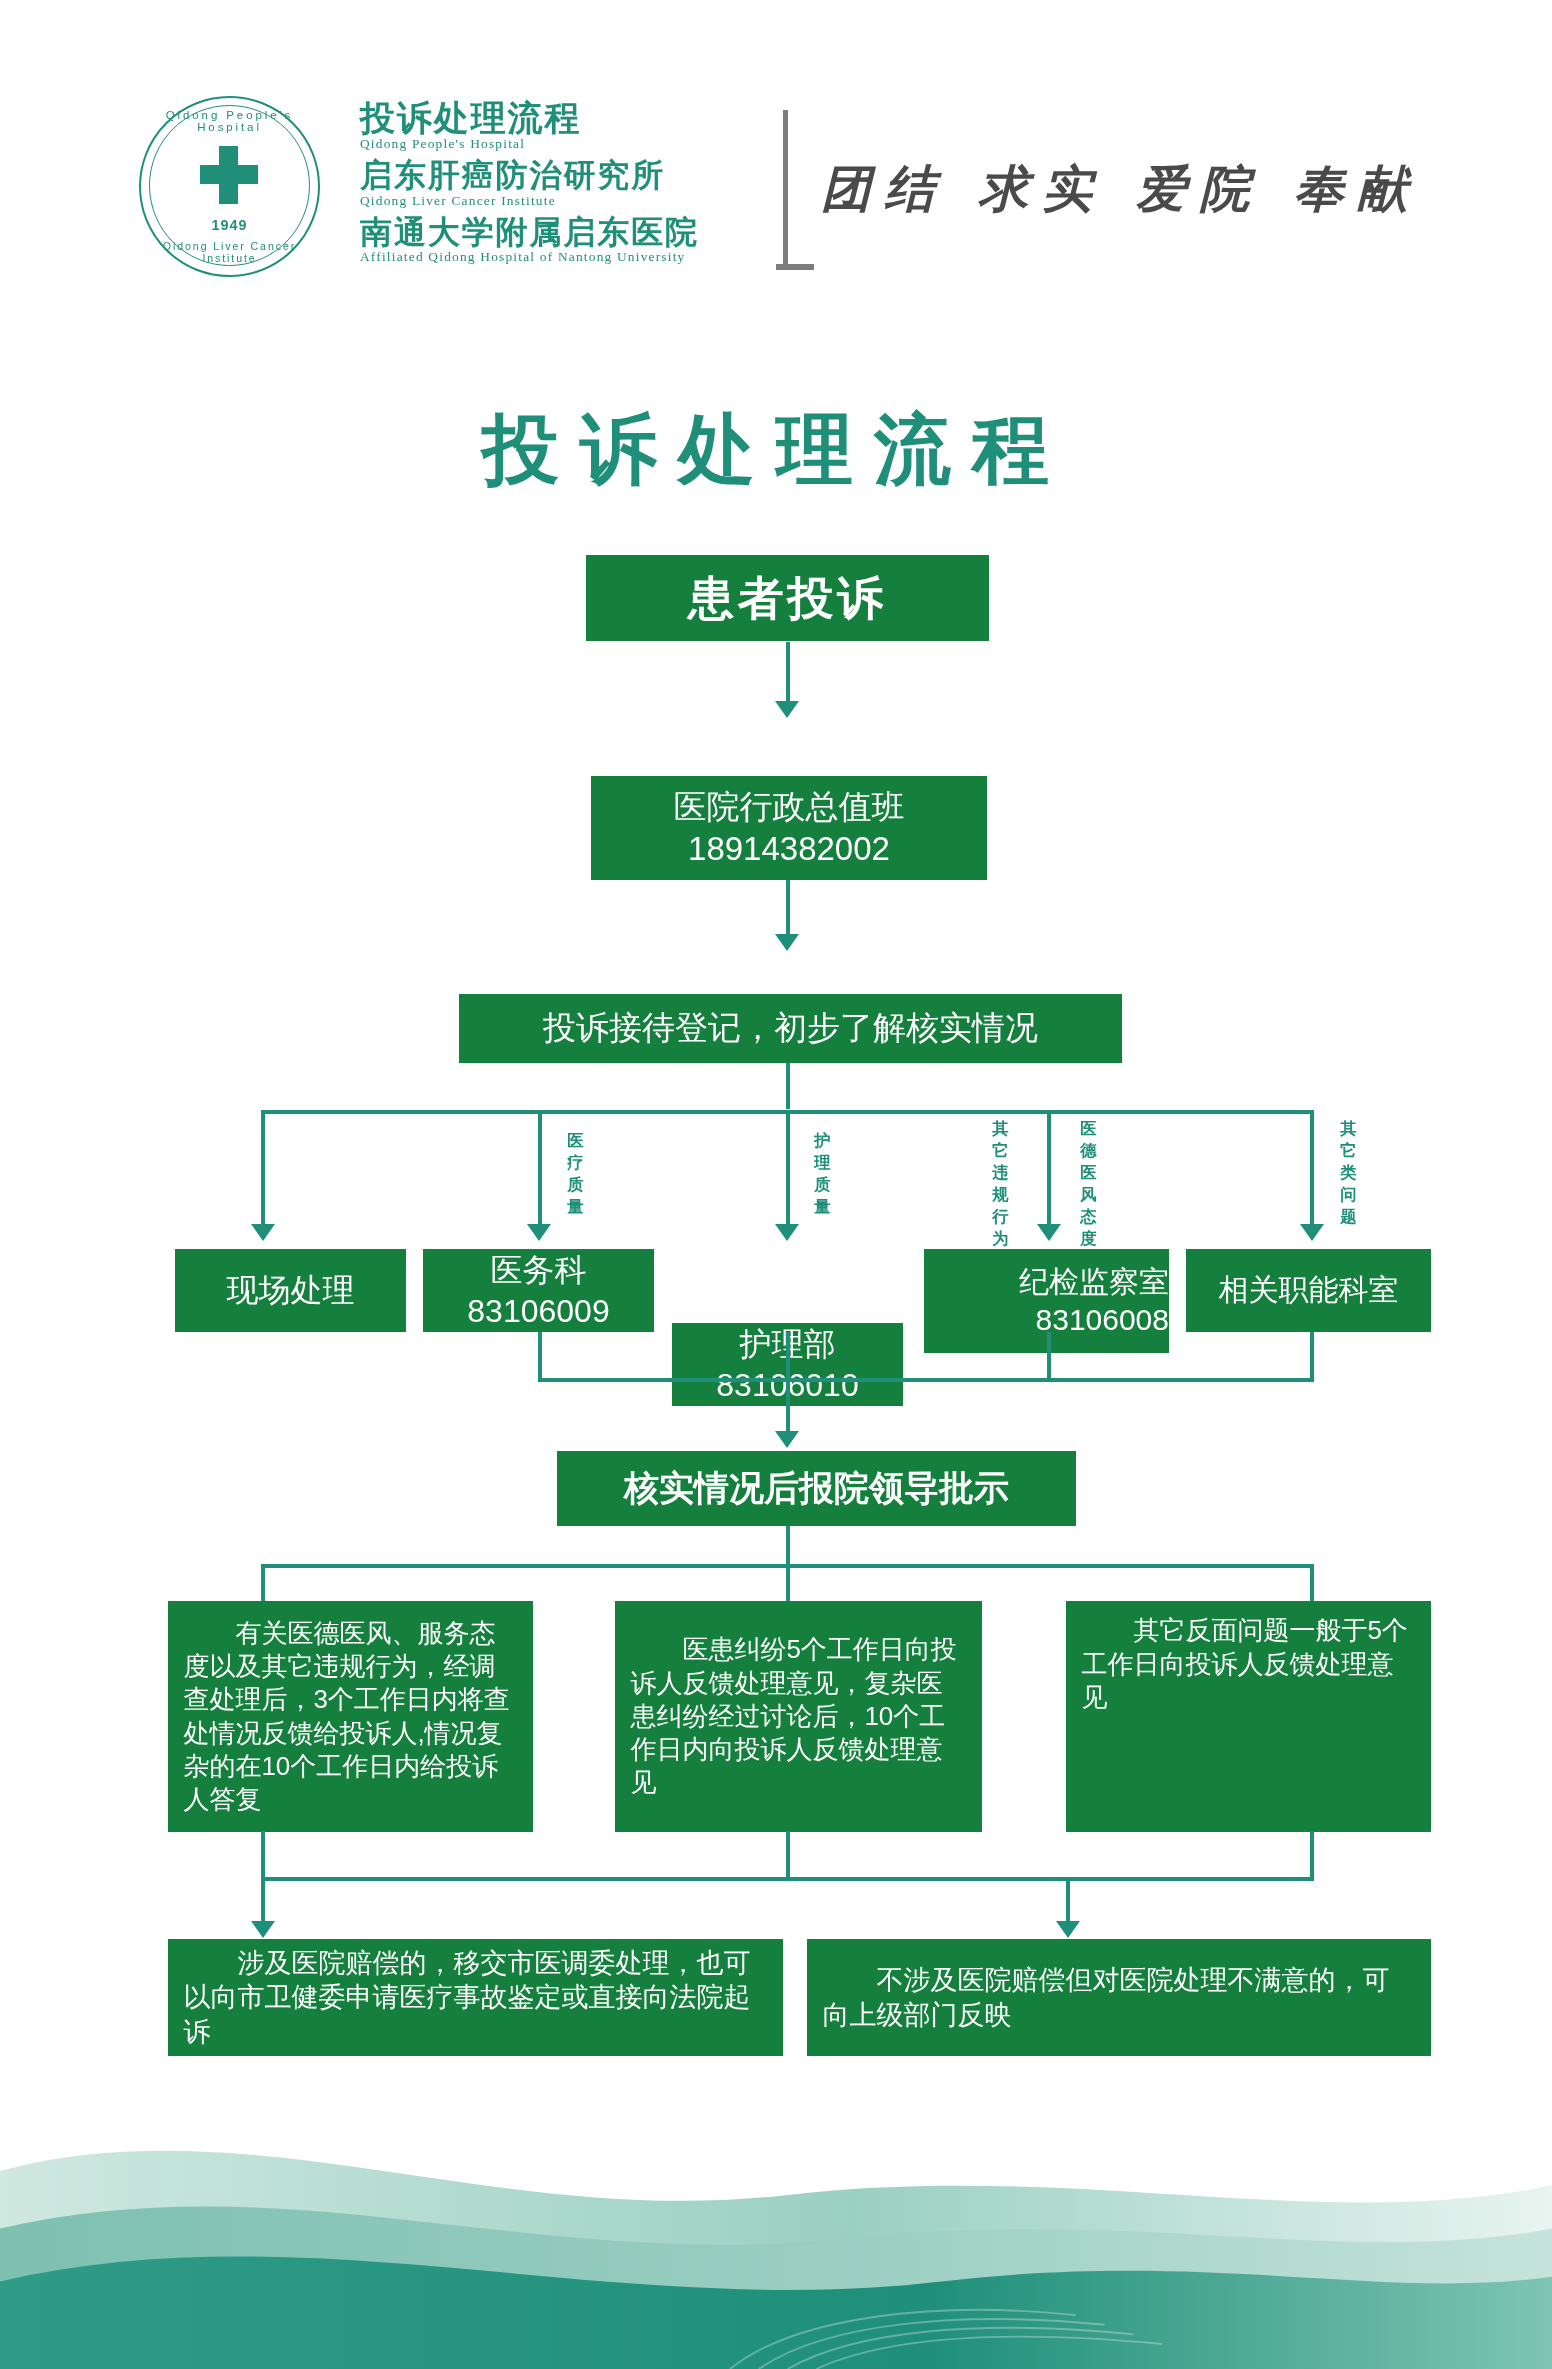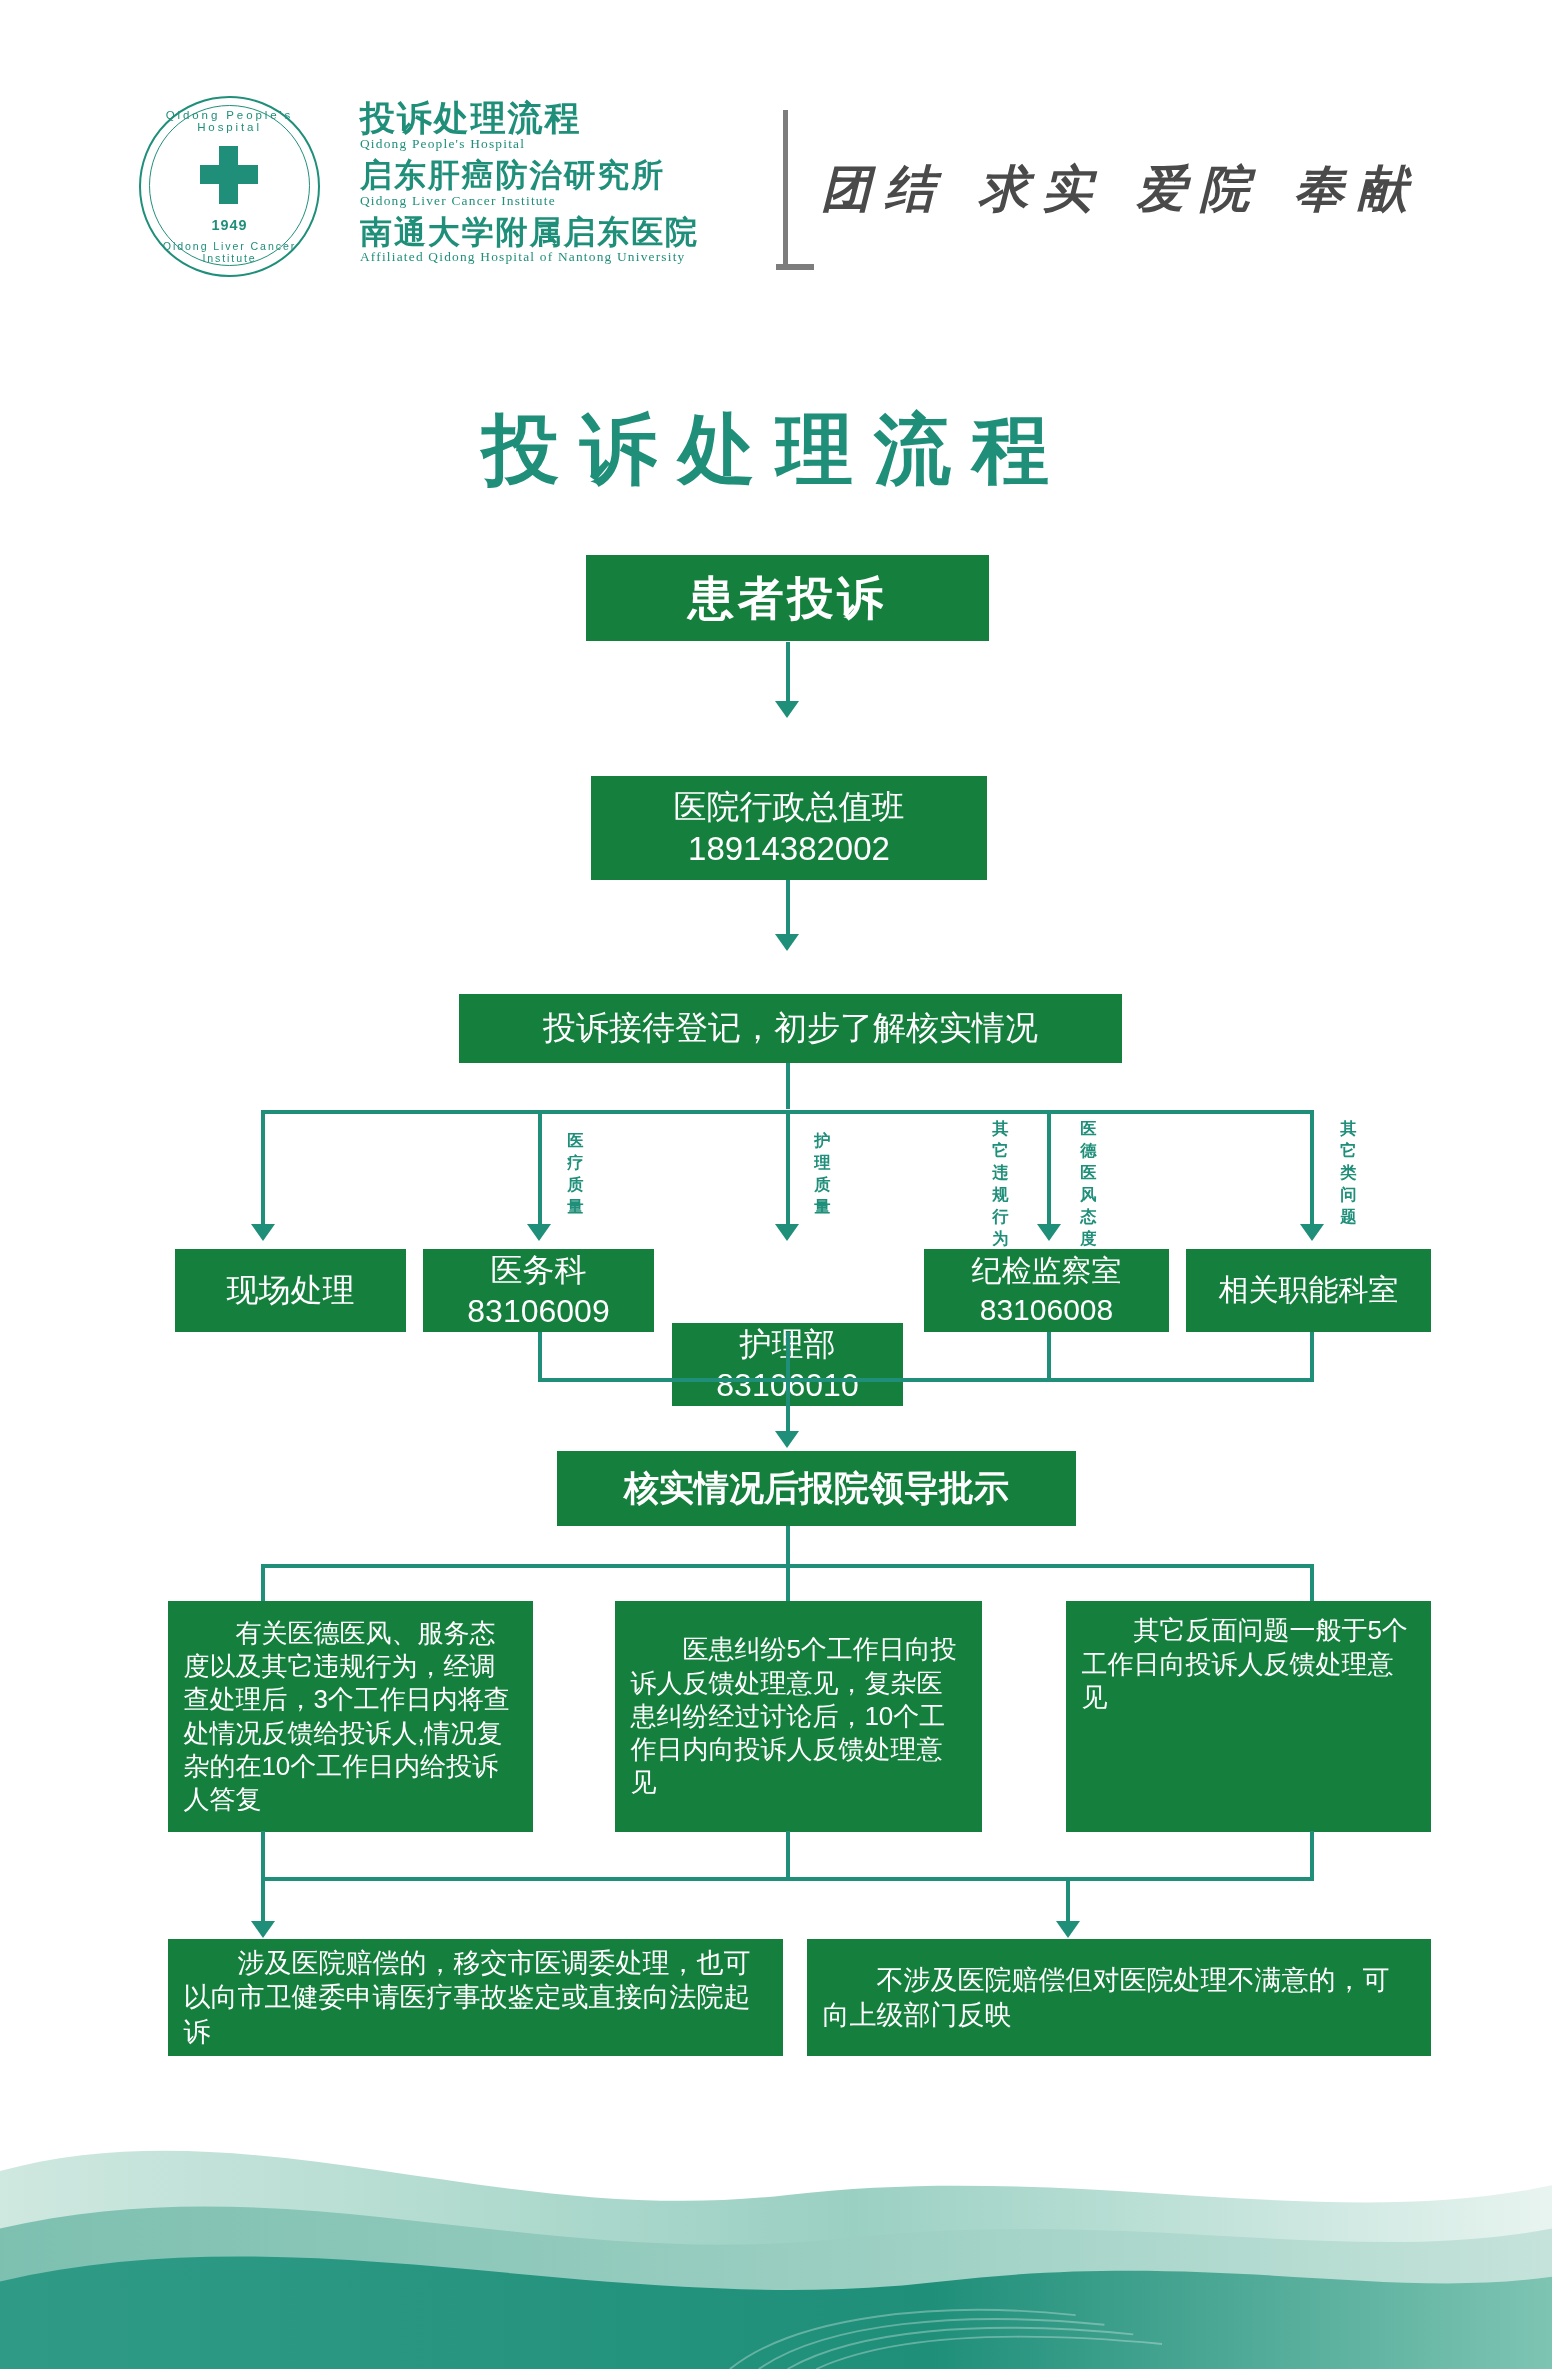--- a/index.html
+++ b/index.html
@@ -182,21 +182,21 @@
   <div class="box" style="left:423px;top:1249px;width:231px;height:83px;font-size:32px;flex-direction:column;">
     <span>医务科</span>
     <span>83106009</span>
   </div>
 
   <div class="box" style="left:672px;top:1323px;width:231px;height:83px;font-size:32px;flex-direction:column;">
     <span>护理部</span>
     <span>83106010</span>
   </div>
 
-  <div class="box" style="left:924px;top:1249px;width:245px;height:83px;font-size:30px;flex-direction:column;">
+  <div class="box" style="left:924px;top:1249px;width:245px;height:104px;font-size:30px;flex-direction:column;align-items:flex-end;">
     <span>纪检监察室</span>
     <span>83106008</span>
   </div>
 
   <div class="box" style="left:1186px;top:1249px;width:245px;height:83px;font-size:30px;">相关职能科室</div>
 
   <div class="teal-line vline" style="left:538px;top:1332px;height:50px;"></div>
   <div class="teal-line vline" style="left:786px;top:1332px;height:50px;"></div>
   <div class="teal-line vline" style="left:1047px;top:1332px;height:50px;"></div>
   <div class="teal-line vline" style="left:1310px;top:1332px;height:50px;"></div>

